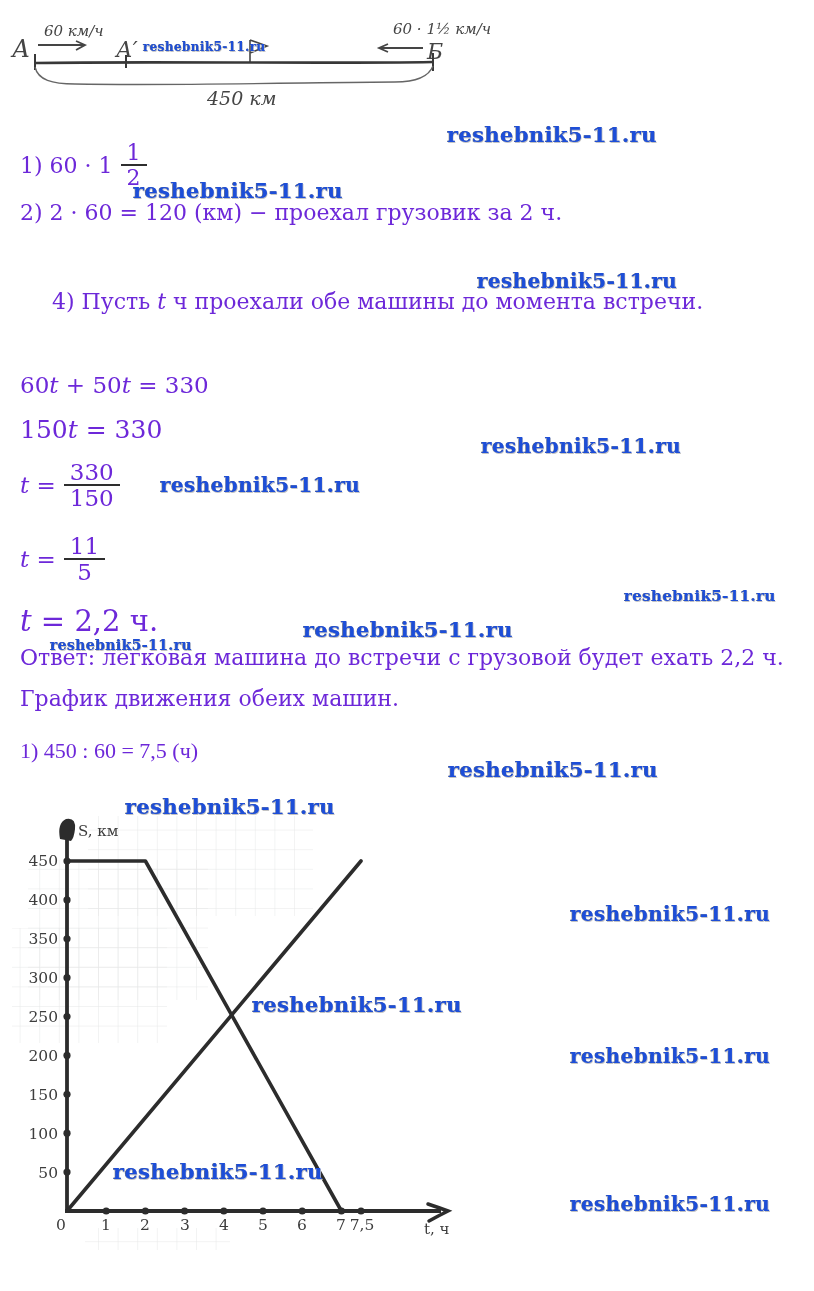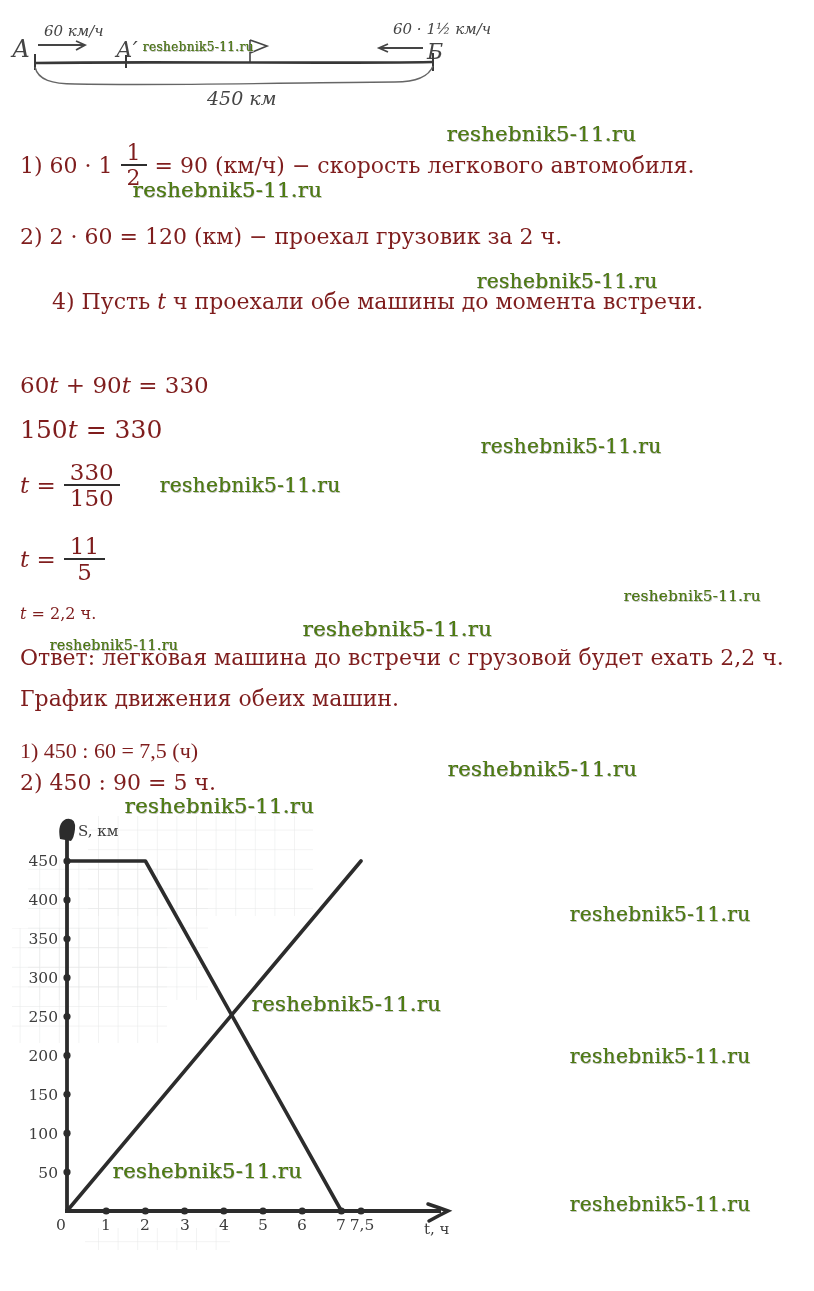--- a/index.html
+++ b/index.html
@@ -1,25 +1,25 @@
 <!DOCTYPE html>
 <html><head>
 <meta charset="utf-8">
 <style>
   html,body{margin:0;padding:0;background:#ffffff;}
   #page{position:relative;width:814px;height:1291px;background:#ffffff;overflow:hidden;
         font-family:"DejaVu Serif","Liberation Serif",serif;color:#2e2e2e;}
-  .line{position:absolute;left:20px;white-space:nowrap;font-size:22px;color:#7f1d1d;}
+  .line{position:absolute;left:20px;white-space:nowrap;font-size:22px;color:#6d28d9;}
   .var{font-style:italic;}
   .fracline{display:flex;align-items:center;}
   .frac{display:inline-flex;flex-direction:column;align-items:center;margin:0 8px;line-height:1.05;}
   .frac .num{padding:0 6px;border-bottom:2px solid #2e2e2e;}
   .frac .den{padding:0 6px;}
-  .wm{position:absolute;font-family:"DejaVu Serif","Liberation Serif",serif;font-weight:400;
-      color:#4d7c0f;letter-spacing:.4px;white-space:nowrap;
+  .wm{position:absolute;font-family:"DejaVu Serif","Liberation Serif",serif;font-weight:700;
+      color:#1d4ed8;letter-spacing:.4px;white-space:nowrap;
       text-shadow:0.6px 0.6px 0 #c2c2c2, -0.4px -0.4px 0 #6f6f6f;}
   .hand{font-style:italic;fill:#454545;}
   svg text{font-family:"DejaVu Serif","Liberation Serif",serif;}
   .ticklabel{fill:#3d3d3d;font-size:15.5px;}
   .axlabel{fill:#3d3d3d;font-size:15px;}
 </style>
 </head>
 <body>
 
 <div id="page">
@@ -38,30 +38,29 @@
     <path d="M35,62 C38,75 52,79 75,79 C180,81 330,77 395,77 C418,77 429,71 433,61" stroke="#666666" stroke-width="1.4" fill="none"></path>
     <text class="hand" x="207" y="100" font-size="19">450 км</text>
   </svg>
 
   <div class="line fracline" style="top:134px;height:62px;">
     <span>1) 60 · 1</span>
     <span class="frac">
       <span class="num">1</span>
       <span class="den">2</span>
     </span>
-    <span>= 90 (км/ч) − скорость легкового автомобиля.</span>
   </div>
 
-  <div class="line" style="top:200px;margin-top:24px;">2) 2 · 60 = 120 (км) − проехал грузовик за 2 ч.</div>
+  <div class="line" style="top:200px;">2) 2 · 60 = 120 (км) − проехал грузовик за 2 ч.</div>
   <div class="line" style="top:289px;margin-left:32px;">
     <span>4) Пусть </span><span class="var">t</span><span> ч проехали обе машины до момента встречи.</span>
   </div>
 
   <div class="line" style="top:372px;font-size:23px;">
-    <span>60</span><span class="var">t</span><span> + 90</span><span class="var">t</span><span> = 330</span>
+    <span>60</span><span class="var">t</span><span> + 50</span><span class="var">t</span><span> = 330</span>
   </div>
   <div class="line" style="top:415px;font-size:25px;">
     <span>150</span><span class="var">t</span><span> = 330</span>
   </div>
 
   <div class="line fracline" style="top:452px;height:66px;font-size:23px;">
     <span class="var">t</span>&nbsp;<span>=</span>
     <span class="frac">
       <span class="num">330</span>
       <span class="den">150</span>
@@ -69,28 +68,27 @@
   </div>
 
   <div class="line fracline" style="top:527px;height:64px;font-size:23px;">
     <span class="var">t</span>&nbsp;<span>=</span>
     <span class="frac">
       <span class="num">11</span>
       <span class="den">5</span>
     </span>
   </div>
 
-  <div class="line" style="top:604px;font-size:16px;">
+  <div class="line" style="top:604px;font-size:29px;">
     <span class="var">t</span><span> = 2,2 ч.</span>
   </div>
 
   <div class="line" style="top:645px;">Ответ: легковая машина до встречи с грузовой будет ехать 2,2 ч.</div>
   <div class="line" style="top:686px;">График движения обеих машин.</div>
   <div class="line" style="top:738px;font-family:Liberation Serif, serif;">1) 450 : 60 = 7,5 (ч)</div>
-  <div class="line" style="top:770px;">2) 450 : 90 = 5 ч.</div>
 
   <svg id="graph-svg" style="position:absolute;left:0;top:810px;" width="500" height="450" viewBox="0 0 500 450">
     <defs>
       <pattern id="gp" width="19.6" height="19.6" patternUnits="userSpaceOnUse">
         <path d="M19.6,0 L0,0 L0,19.6" fill="none" stroke="#dcdddd" stroke-width="1"></path>
       </pattern>
     </defs>
     <g opacity="0.7">
       <rect x="88" y="6" width="225" height="100" fill="url(#gp)"></rect>
       <rect x="28" y="50" width="180" height="140" fill="url(#gp)"></rect>

